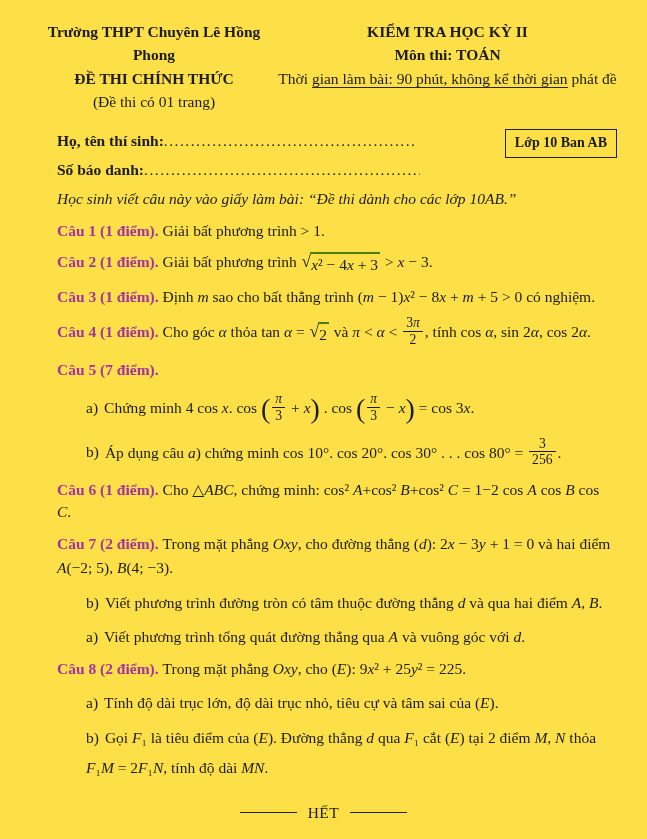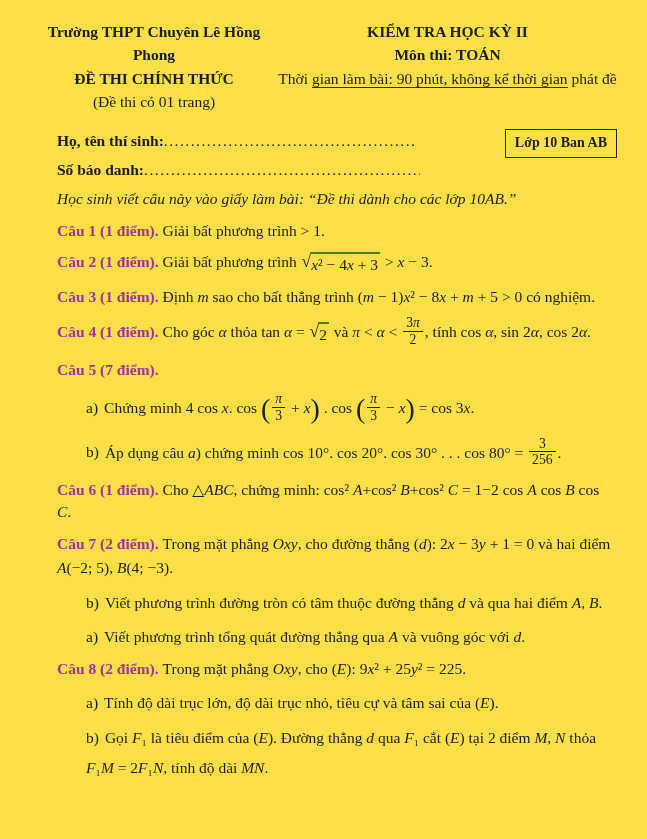--- a/index.html
+++ b/index.html
@@ -126,14 +126,19 @@
       <div class="line q"><span class="qlabel">Câu 7 (2 điểm).</span><span>Trong mặt phẳng </span><span><span class="it">Oxy</span></span><span>, cho đường thẳng </span><span>(<span class="it">d</span>): 2<span class="it">x</span> − 3<span class="it">y</span> + 1 = 0</span><span> và hai điểm</span></div>
       <div class="line cont"><span><span class="it">A</span>(−2; 5), <span class="it">B</span>(4; −3)</span><span>.</span></div>
       <div class="line sub"><span class="slabel">b)</span><span>Viết phương trình đường tròn có tâm thuộc đường thẳng </span><span><span class="it">d</span></span><span> và qua hai điểm </span><span><span class="it">A</span></span><span>, </span><span><span class="it">B</span></span><span>.</span></div>
       <div class="line sub"><span class="slabel">a)</span><span>Viết phương trình tổng quát đường thẳng qua </span><span><span class="it">A</span></span><span> và vuông góc với </span><span><span class="it">d</span></span><span>.</span></div>
       <div class="line q"><span class="qlabel">Câu 8 (2 điểm).</span><span>Trong mặt phẳng </span><span><span class="it">Oxy</span></span><span>, cho </span><span>(<span class="it">E</span>): 9<span class="it">x</span>² + 25<span class="it">y</span>² = 225</span><span>.</span></div>
       <div class="line sub"><span class="slabel">a)</span><span>Tính độ dài trục lớn, độ dài trục nhỏ, tiêu cự và tâm sai của </span><span>(<span class="it">E</span>)</span><span>.</span></div>
       <div class="line sub"><span class="slabel">b)</span><span>Gọi </span><span><span class="it">F</span>₁</span><span> là tiêu điểm của </span><span>(<span class="it">E</span>)</span><span>. Đường thẳng </span><span><span class="it">d</span></span><span> qua </span><span><span class="it">F</span>₁</span><span> cắt </span><span>(<span class="it">E</span>)</span><span> tại 2 điểm </span><span><span class="it">M</span></span><span>, </span><span><span class="it">N</span></span><span> thỏa</span></div>
       <div class="line cont2"><span><span class="it">F</span>₁<span class="it">M</span> = 2<span class="it">F</span>₁<span class="it">N</span></span><span>, tính độ dài </span><span><span class="it">MN</span></span><span>.</span></div>
     </div>
 
+  <div class="endrow">
+    <span class="endline"></span>
+    <span class="endlabel">HẾT</span>
+    <span class="endline"></span>
+  </div>
 
 </div>
 
 </body></html>

